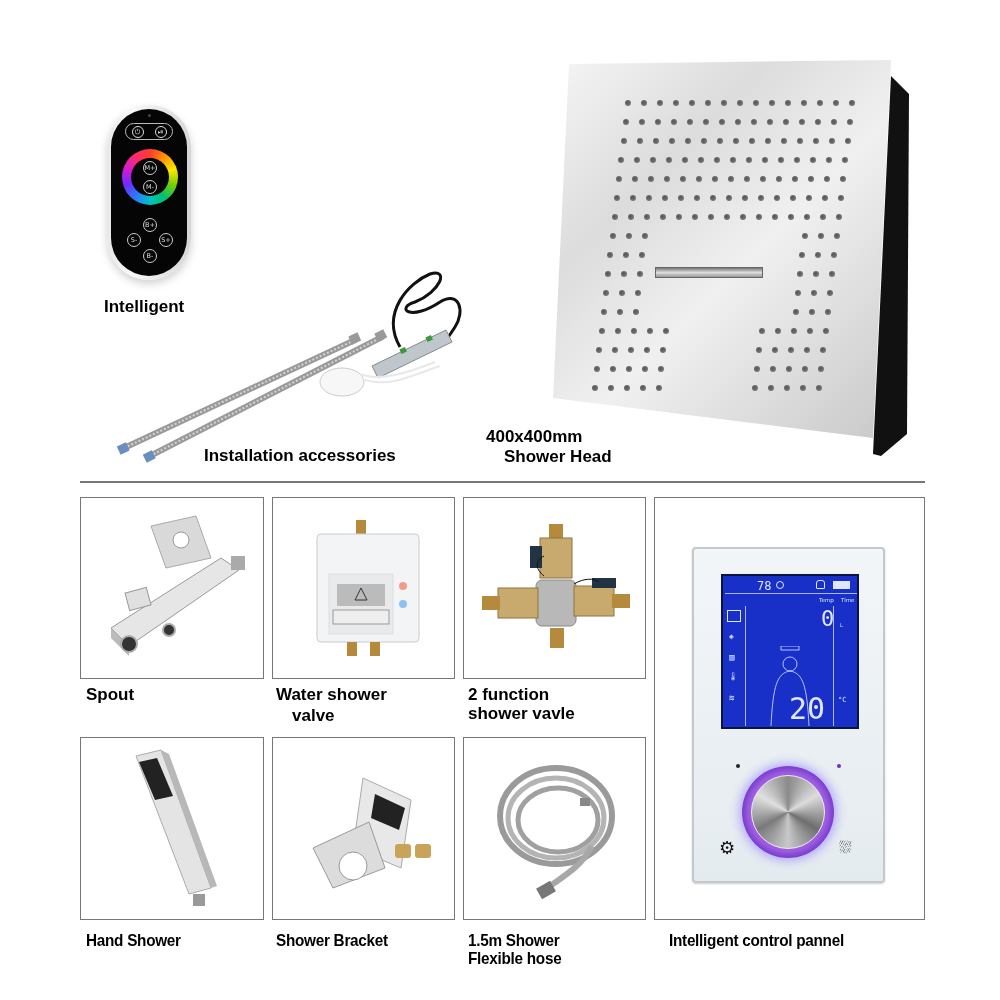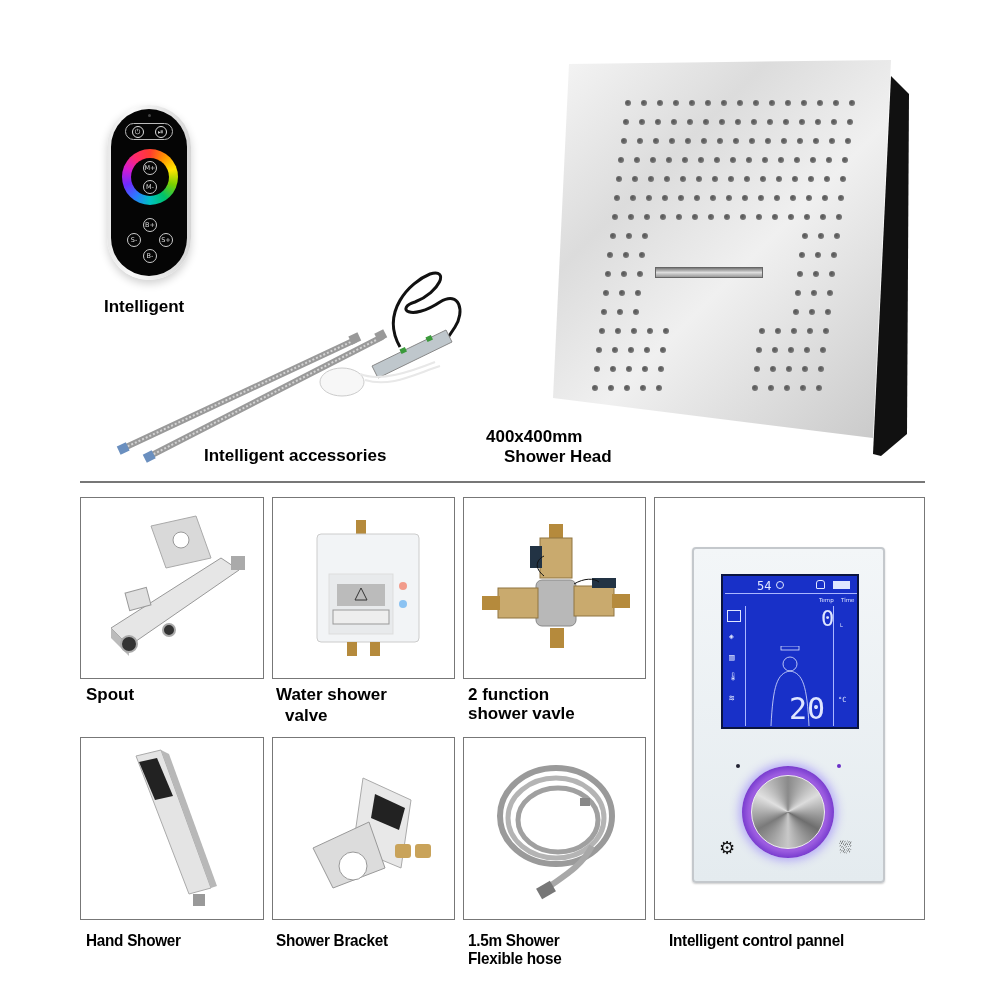--- a/index.html
+++ b/index.html
@@ -75,21 +75,21 @@
 
   <path d="M290 85 C270 50, 300 20, 320 12 C340 6, 330 30, 305 40 C285 46, 300 60, 330 40 C350 28, 355 50, 345 65 L335 80" stroke="#111" stroke-width="3" fill="none"></path>
 
   <polygon points="262,104 336,68 342,80 268,116" fill="#bfc7cc" stroke="#888"></polygon>
   <rect x="290" y="86" width="6" height="5" fill="#3a9a3a" transform="rotate(-25 293 88)"></rect>
   <rect x="316" y="74" width="6" height="5" fill="#3a9a3a" transform="rotate(-25 319 76)"></rect>
 
   <ellipse cx="232" cy="120" rx="22" ry="14" fill="#f7f7f7" stroke="#ccc"></ellipse>
   <path d="M250 112 C270 120, 300 110, 325 100 M255 118 C280 126, 305 112, 330 104" stroke="#e8e8e8" stroke-width="2" fill="none"></path>
 </svg>
-<div class="abs label" style="left:204px;top:446px;">Intelligent accessories</div>
+<div class="abs label" style="left:204px;top:446px;">Installation accessories</div>
 
 <div class="abs head">
   <div class="head-side"></div>
   <div class="head-plate">
     <div id="dots">
         <div class="dot" style="left: 72px; top: 40px;"></div>
         <div class="dot" style="left: 88px; top: 40px;"></div>
         <div class="dot" style="left: 104px; top: 40px;"></div>
         <div class="dot" style="left: 120px; top: 40px;"></div>
         <div class="dot" style="left: 136px; top: 40px;"></div>
@@ -294,21 +294,21 @@
     <rect x="64" y="86" width="48" height="22" fill="#bbb"></rect>
     <polygon points="88,90 82,102 94,102" fill="none" stroke="#333"></polygon>
     <rect x="60" y="112" width="56" height="14" fill="#eee" stroke="#999"></rect>
     <circle cx="130" cy="88" r="4" fill="#f29b8b"></circle>
     <circle cx="130" cy="106" r="4" fill="#8bc2f2"></circle>
     <rect x="74" y="144" width="10" height="14" fill="#b58a3c"></rect>
     <rect x="97" y="144" width="10" height="14" fill="#b58a3c"></rect>
   </svg>
 </div>
 <div class="abs label" style="left:276px;top:685px;">Water shower</div>
-<div class="abs label" style="left:285px;top:706px;">valve</div>
+<div class="abs label" style="left:292px;top:706px;">valve</div>
 
 <div class="box" style="left:463px;top:497px;width:183px;height:182px;">
   <svg width="183" height="182">
     <rect x="85" y="26" width="14" height="14" fill="#b58a3c"></rect>
     <rect x="76" y="40" width="32" height="40" fill="#c9aa6e" stroke="#8f7540"></rect>
     <rect x="66" y="48" width="12" height="22" fill="#234"></rect>
     <rect x="72" y="82" width="40" height="46" rx="6" fill="#b8b8b8" stroke="#888"></rect>
     <rect x="34" y="90" width="40" height="30" fill="#c9aa6e" stroke="#8f7540"></rect>
     <rect x="18" y="98" width="18" height="14" fill="#b58a3c"></rect>
     <rect x="110" y="88" width="40" height="30" fill="#c9aa6e" stroke="#8f7540"></rect>
@@ -352,21 +352,21 @@
     <rect x="74" y="146" width="16" height="12" fill="#777" transform="rotate(-30 82 152)"></rect>
     <rect x="116" y="60" width="10" height="8" fill="#888"></rect>
   </svg>
 </div>
 <div class="abs label-cond" style="left:468px;top:931px;">1.5m Shower</div>
 <div class="abs label-cond" style="left:468px;top:949px;">Flexible hose</div>
 
 <div class="box" style="left:654px;top:497px;width:271px;height:423px;"></div>
 <div class="panel">
   <div class="screen">
-    <div style="position:absolute;left:34px;top:3px;font-size:12px;">54</div>
+    <div style="position:absolute;left:34px;top:3px;font-size:12px;">78</div>
     <div style="position:absolute;left:53px;top:5px;width:8px;height:8px;border:1px solid #dfe6ff;border-radius:50%;"></div>
     <div style="position:absolute;left:93px;top:4px;width:9px;height:9px;border:1px solid #dfe6ff;border-radius:3px 3px 1px 1px;"></div>
     <div style="position:absolute;left:110px;top:5px;width:17px;height:8px;background:#dfe6ff;"></div>
     <div style="position:absolute;left:2px;top:17px;width:132px;height:1px;background:#aab6ff;"></div>
     <div style="position:absolute;left:96px;top:21px;font-size:5.5px;font-family:'DejaVu Sans',sans-serif;">Temp</div>
     <div style="position:absolute;left:118px;top:21px;font-size:5.5px;font-family:'DejaVu Sans',sans-serif;">Time</div>
     <div style="position:absolute;left:22px;top:30px;width:1px;height:120px;background:#aab6ff;"></div>
     <div style="position:absolute;left:110px;top:30px;width:1px;height:120px;background:#aab6ff;"></div>
     <div style="position:absolute;left:4px;top:34px;width:14px;height:12px;border:1px solid #dfe6ff;"></div>
     <div style="position:absolute;left:6px;top:56px;font-size:8px;">◈</div>

